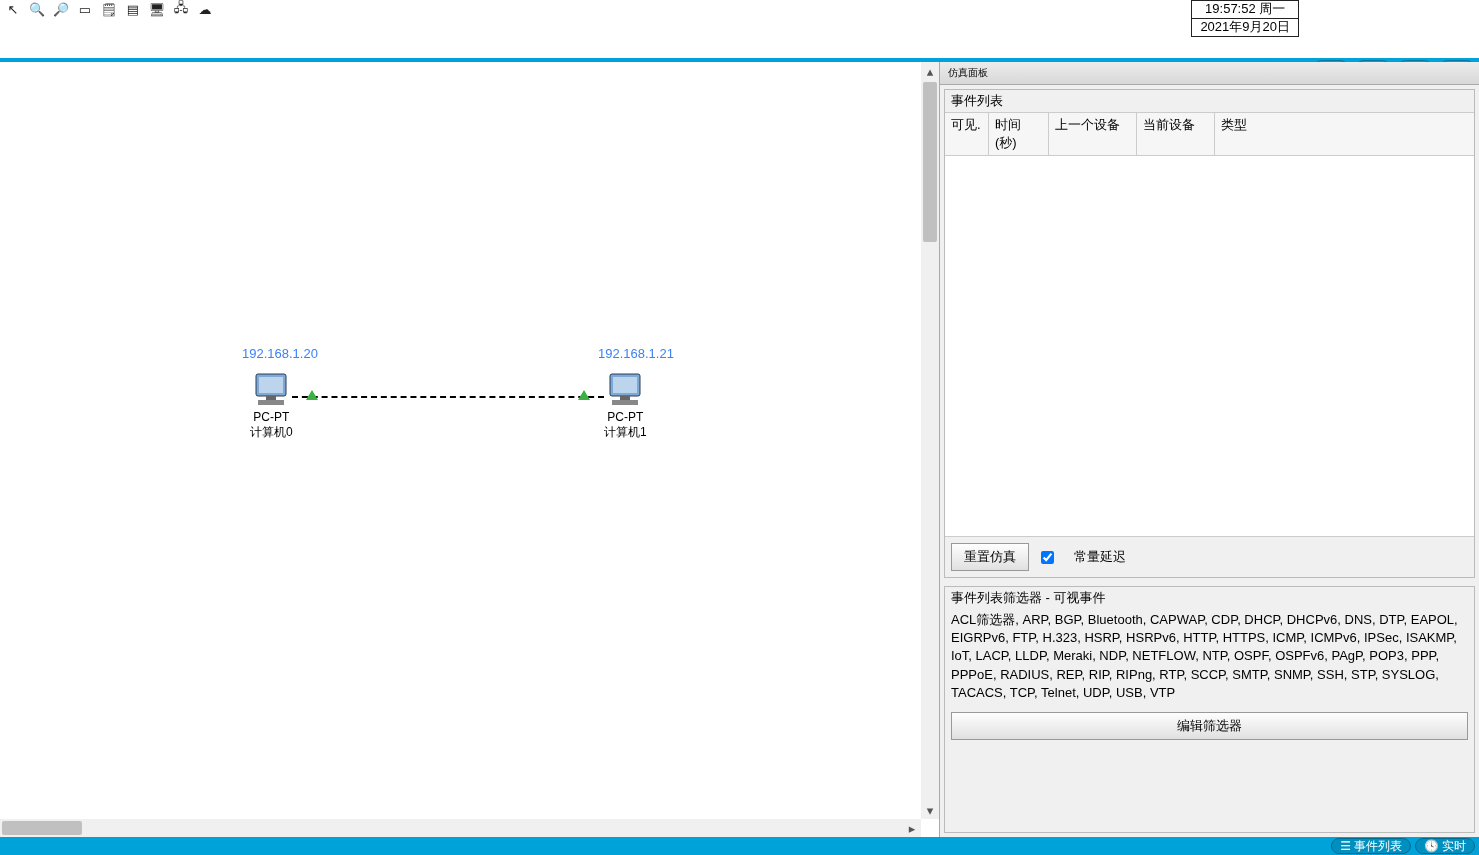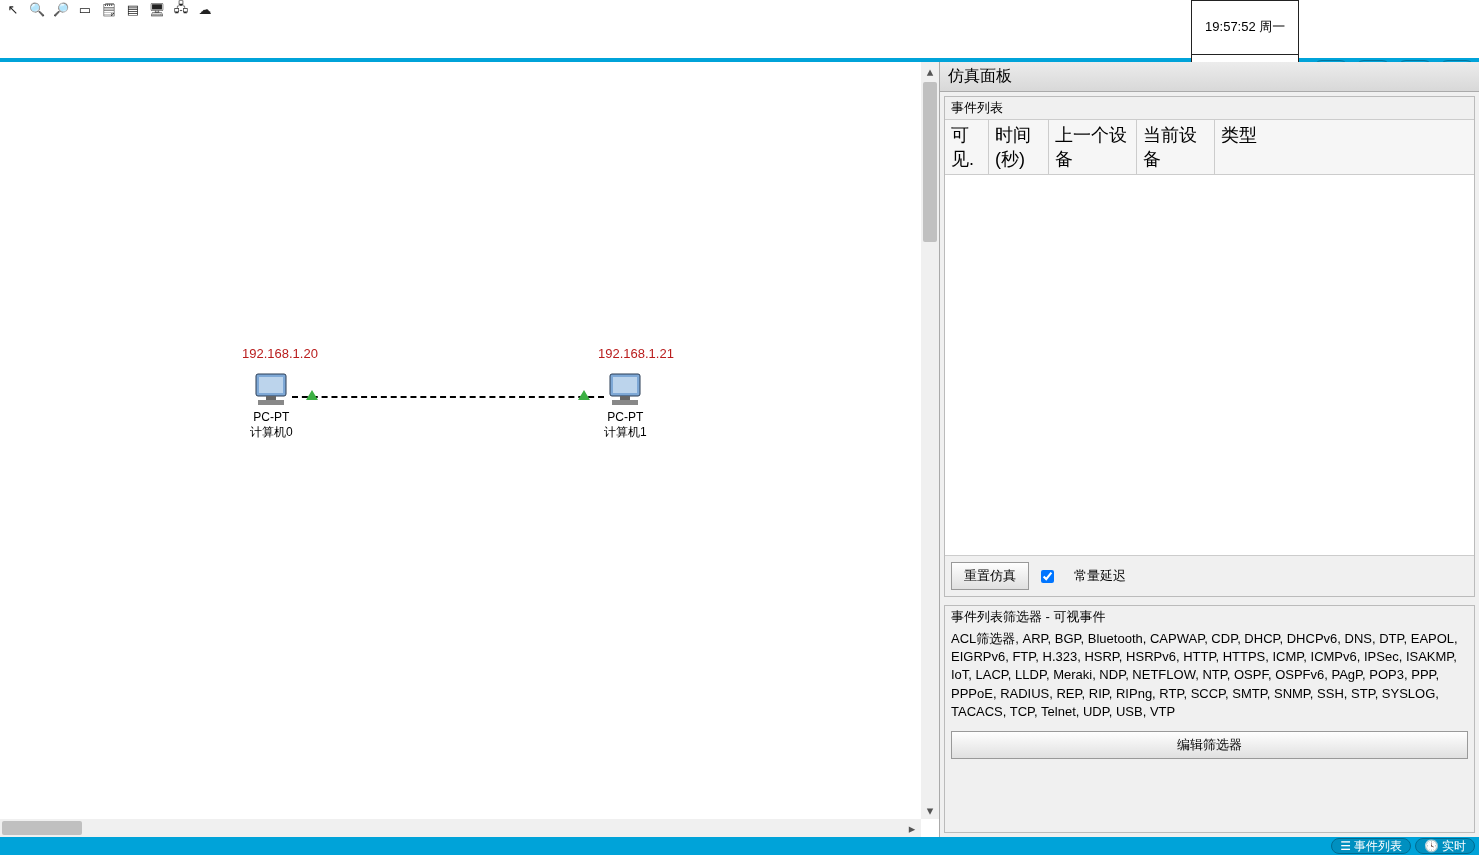--- a/index.html
+++ b/index.html
@@ -30,21 +30,21 @@
   position: absolute;
   top: 0;
   right: 180px;
   border: 1px solid #222;
   background: #fff;
   padding: 0;
   text-align: center;
   line-height: 1.3;
   font-size: 13px;
 }
-.clock-widget div { padding: 18px 8px; border-bottom: 1px solid #222; }
+.clock-widget div { padding: 0 8px; border-bottom: 1px solid #222; }
 .clock-widget div:last-child { border-bottom: none; }
 
 .blue-bar {
   margin-top: 40px;
   height: 22px;
   background: #00a3d9;
   display: flex;
   align-items: center;
   justify-content: flex-end;
   padding-right: 4px;
@@ -110,21 +110,21 @@
   text-align: center;
   font-size: 12px;
 }
 .pc-icon {
   width: 38px; height: 36px;
   margin: 0 auto 2px;
 }
 .ip-label {
   position: absolute;
   font-size: 13px;
-  color: #b91c1c;
+  color: #3b82f6;
   background: #fff;
 }
 .link-line {
   position: absolute;
   height: 0;
   border-top: 2px dashed #000;
 }
 .tri-up {
   position: absolute;
   width: 0; height: 0;
@@ -137,42 +137,42 @@
   width: 540px;
   border-left: 1px solid #aaa;
   display: flex;
   flex-direction: column;
   background: #f0f0f0;
 }
 .panel-title {
   background: linear-gradient(#ececec,#d8d8d8);
   border-bottom: 1px solid #aaa;
   padding: 4px 8px;
-  font-size: 16px;
+  font-size: 10px;
 }
 .group-box {
   border: 1px solid #bbb;
   margin: 4px;
   background: #f0f0f0;
   position: relative;
 }
 .group-title {
   font-size: 13px;
   padding: 2px 6px;
 }
 .event-table-header {
   display: flex;
   background: #f6f6f6;
   border-top: 1px solid #ccc;
   border-bottom: 1px solid #ccc;
 }
 .event-table-header > div {
   border-right: 1px solid #ccc;
   padding: 3px 6px;
-  font-size: 18px;
+  font-size: 13px;
 }
 .event-body {
   height: 380px;
   background: #fff;
 }
 .reset-row {
   display: flex;
   align-items: center;
   gap: 12px;
   padding: 6px;

